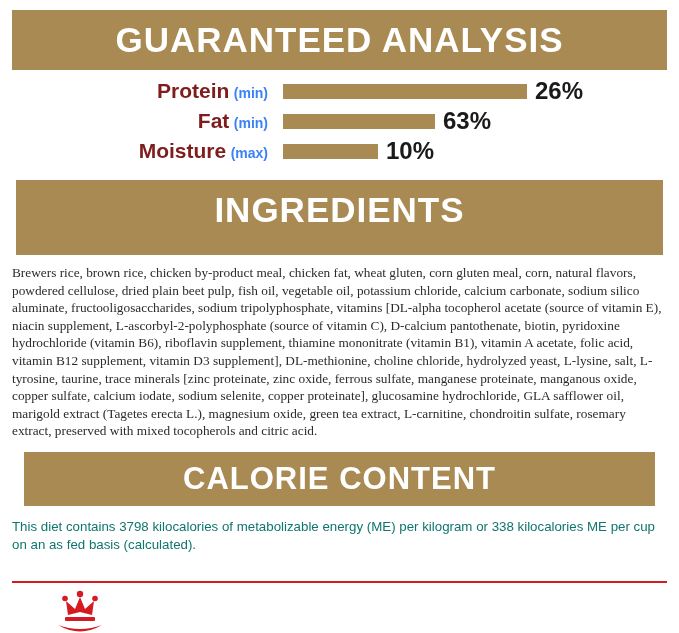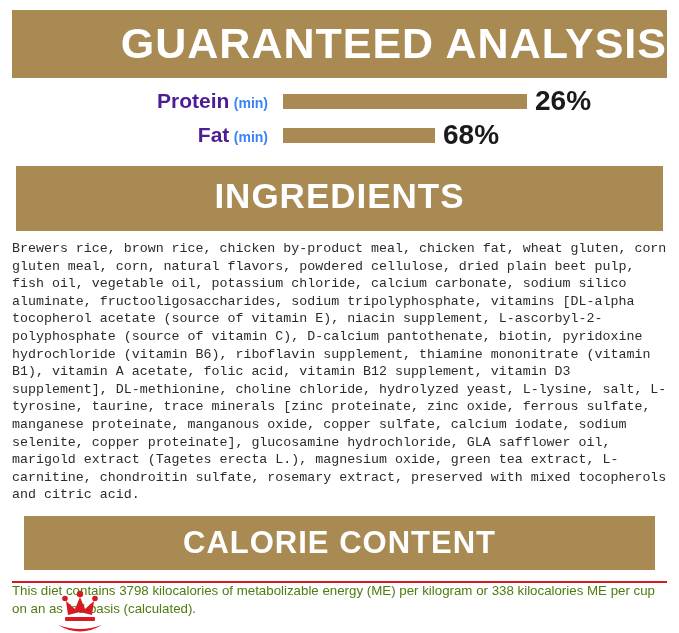--- a/index.html
+++ b/index.html
@@ -26,28 +26,27 @@
   .bar {
     background: #a88a52;
     color: #ffffff;
     text-align: center;
     font-weight: bold;
     letter-spacing: 1px;
     line-height: 1;
     font-family: "Liberation Sans", sans-serif;
   }
   .bar-ga {
-    font-size: 43px;
+    font-size: 35px;
     padding: 12px 0 13px 0;
     margin: 10px 0 0 0;
-    text-align: right;
   }
   .bar-ing {
     font-size: 35px;
-    padding: 12px 0 18px 0;
+    padding: 12px 0 28px 0;
     margin: 4px;
   }
   .bar-cal {
     font-size: 31px;
     padding: 11px 0 12px 0;
     margin: 12px;
   }
   
   .ga-table {
     width: 100%;
@@ -58,57 +57,57 @@
   .ga-label {
     text-align: right;
     padding-right: 14px;
     white-space: nowrap;
     width: 270px;
     vertical-align: middle;
   }
   .ga-nutrient {
     font-size: 21px;
     font-weight: bold;
-    color: #4c1d95;
+    color: #7f1d1d;
   }
   .ga-qual {
     font-size: 14px;
     font-weight: bold;
     color: #3b82f6;
   }
   .ga-barcell { vertical-align: middle; }
   .ga-bar-wrap {
     display: flex;
     align-items: center;
   }
   .ga-bar {
     height: 15px;
     background: #a88a52;
     display: inline-block;
   }
   .ga-value {
-    font-size: 28px;
+    font-size: 24px;
     font-weight: bold;
     margin-left: 8px;
     white-space: nowrap;
     color: #1a1a1a;
   }
   
   .body-text {
     font-size: 13.3px;
     line-height: 17.6px;
     color: #2b2b2b;
     margin: 9px 0 10px 0;
     text-align: left;
-    font-family: Liberation Mono, monospace;
+    font-family: Liberation Serif, serif;
   }
   .cal-text {
     font-size: 13.3px;
     line-height: 17.6px;
-    color: #4d7c0f;
+    color: #0f766e;
     margin: 9px 0 0 0;
   }
   
   .footer {
     position: absolute;
     left: 0;
     bottom: 0;
     width: 679px;
     height: 62px;
   }
@@ -150,21 +149,33 @@
         </td>
       </tr>
       <tr class="ga-row">
         <td class="ga-label">
           <span class="ga-nutrient">Fat</span>
           <span class="ga-qual">(min)</span>
         </td>
         <td class="ga-barcell">
           <div class="ga-bar-wrap">
             <span class="ga-bar" style="width:152px"></span>
-            <span class="ga-value">68%</span>
+            <span class="ga-value">63%</span>
+          </div>
+        </td>
+      </tr>
+      <tr class="ga-row">
+        <td class="ga-label">
+          <span class="ga-nutrient">Moisture</span>
+          <span class="ga-qual">(max)</span>
+        </td>
+        <td class="ga-barcell">
+          <div class="ga-bar-wrap">
+            <span class="ga-bar" style="width:95px"></span>
+            <span class="ga-value">10%</span>
           </div>
         </td>
       </tr>
     </tbody>
   </table>
 
   <div class="bar bar-ing">INGREDIENTS</div>
   <p class="body-text">Brewers rice, brown rice, chicken by-product meal, chicken fat, wheat gluten, corn gluten meal, corn, natural flavors, powdered cellulose, dried plain beet pulp, fish oil, vegetable oil, potassium chloride, calcium carbonate, sodium silico aluminate, fructooligosaccharides, sodium tripolyphosphate, vitamins [DL-alpha tocopherol acetate (source of vitamin E), niacin supplement, L-ascorbyl-2-polyphosphate (source of vitamin C), D-calcium pantothenate, biotin, pyridoxine hydrochloride (vitamin B6), riboflavin supplement, thiamine mononitrate (vitamin B1), vitamin A acetate, folic acid, vitamin B12 supplement, vitamin D3 supplement], DL-methionine, choline chloride, hydrolyzed yeast, L-lysine, salt, L-tyrosine, taurine, trace minerals [zinc proteinate, zinc oxide, ferrous sulfate, manganese proteinate, manganous oxide, copper sulfate, calcium iodate, sodium selenite, copper proteinate], glucosamine hydrochloride, GLA safflower oil, marigold extract (Tagetes erecta L.), magnesium oxide, green tea extract, L-carnitine, chondroitin sulfate, rosemary extract, preserved with mixed tocopherols and citric acid.</p>
 
   <div class="bar bar-cal">CALORIE CONTENT</div>

